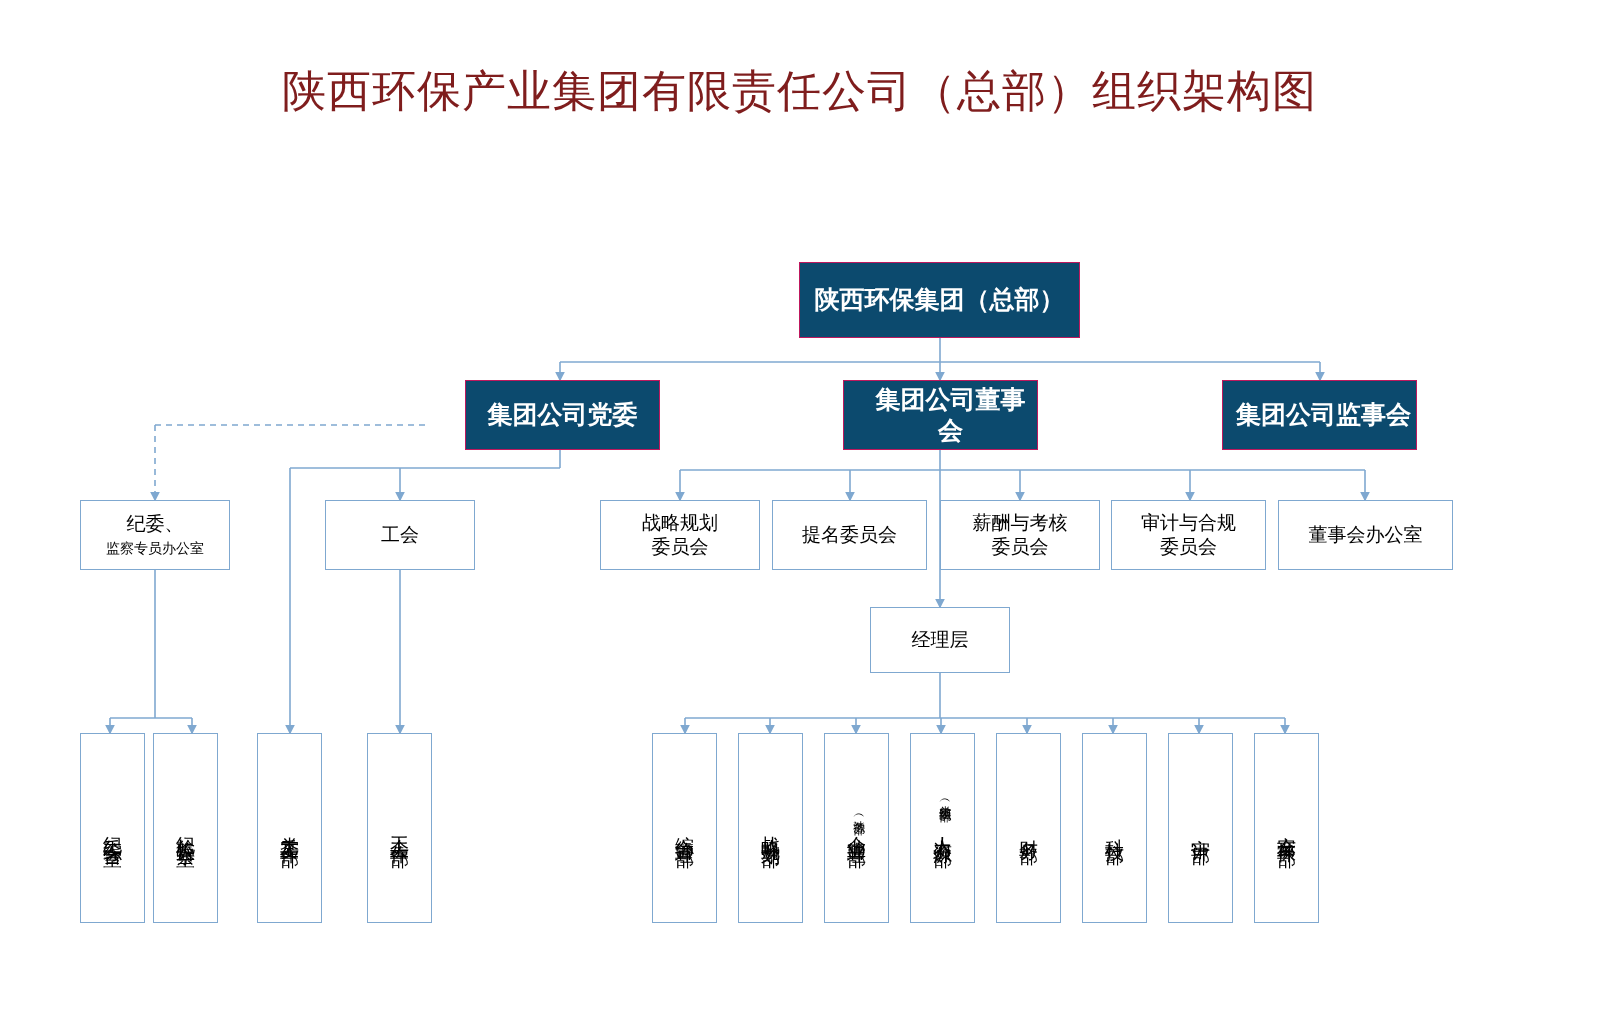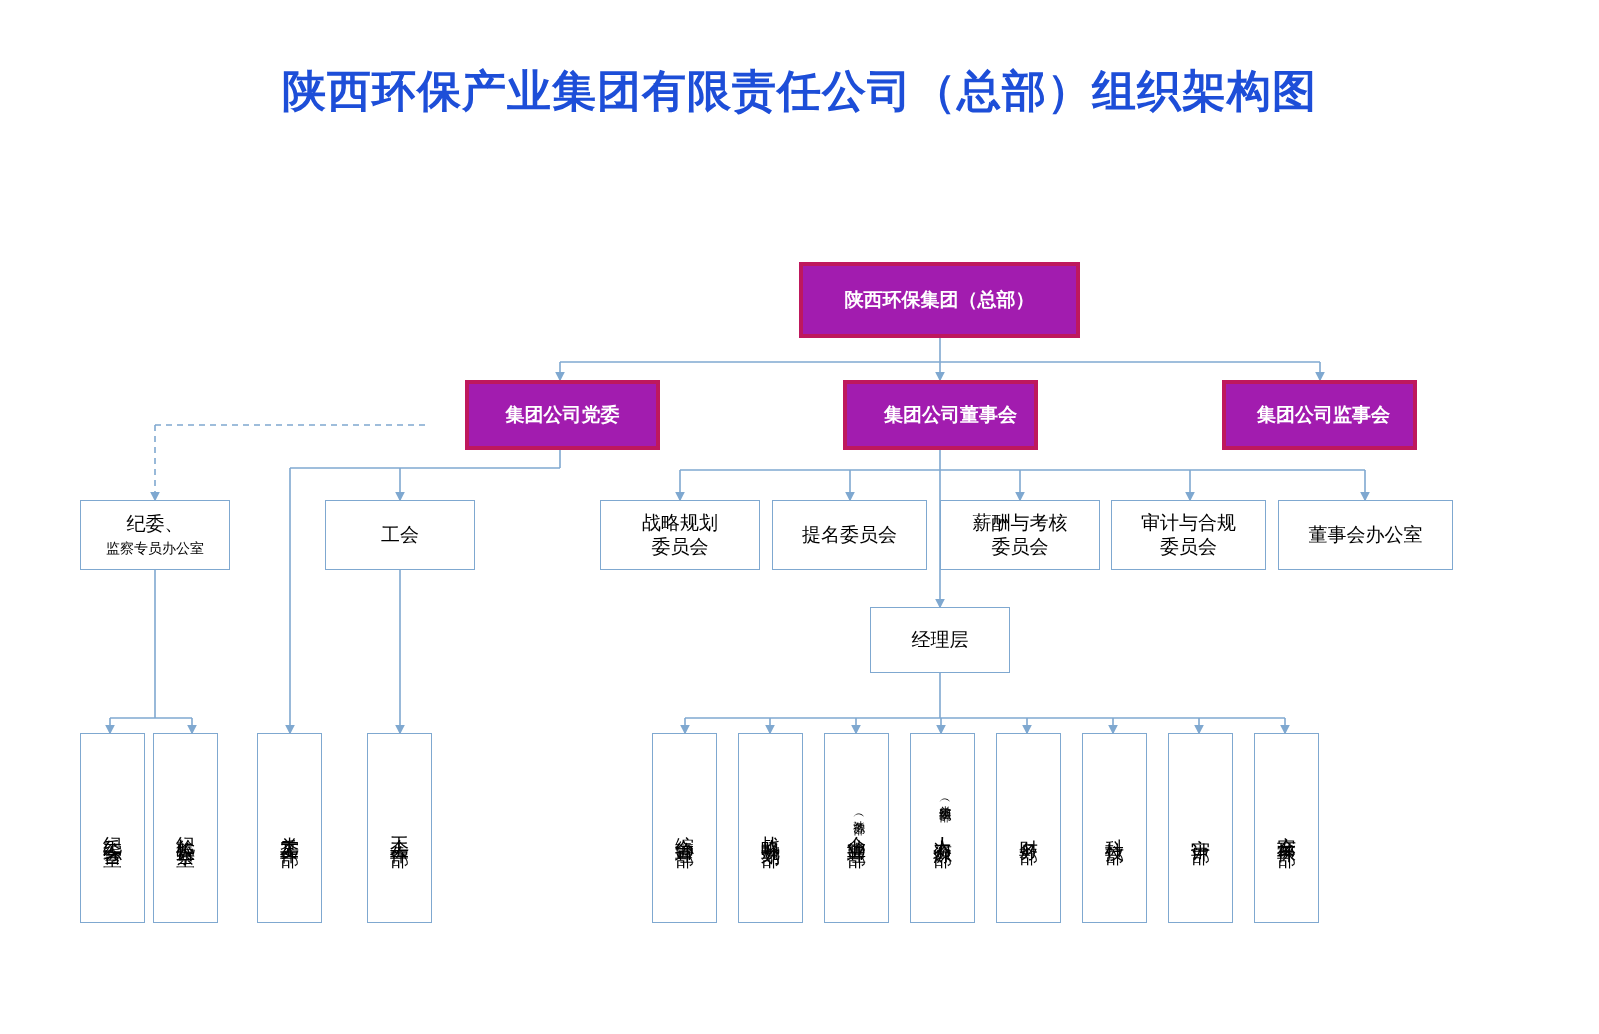--- a/index.html
+++ b/index.html
@@ -28,38 +28,38 @@
     pointer-events: none;
   }
   .title {
     position: absolute;
     left: 0;
     top: 62px;
     width: 1599px;
     text-align: center;
     font-family: "DejaVu Sans", "Liberation Sans", sans-serif;
     font-size: 44px;
-    font-weight: bold;
-    color: #1d4ed8;
+    font-weight: normal;
+    color: #7f1d1d;
     letter-spacing: 1px;
   }
   .node {
     position: absolute;
     box-sizing: border-box;
     display: flex;
     align-items: center;
     justify-content: center;
     text-align: center;
     line-height: 1.25;
   }
   .node.filled {
-    background: #a21caf;
+    background: #0c4a6e;
     color: #ffffff;
-    border: 4px solid #be185d;
-    font-size: 19px;
+    border: 1px solid #be185d;
+    font-size: 25px;
     font-weight: bold;
   }
   .node.outlined {
     background: #ffffff;
     color: #000000;
     border: 1px solid #7fa8d0;
     font-size: 19px;
   }
   .node .label {
     display: block;

